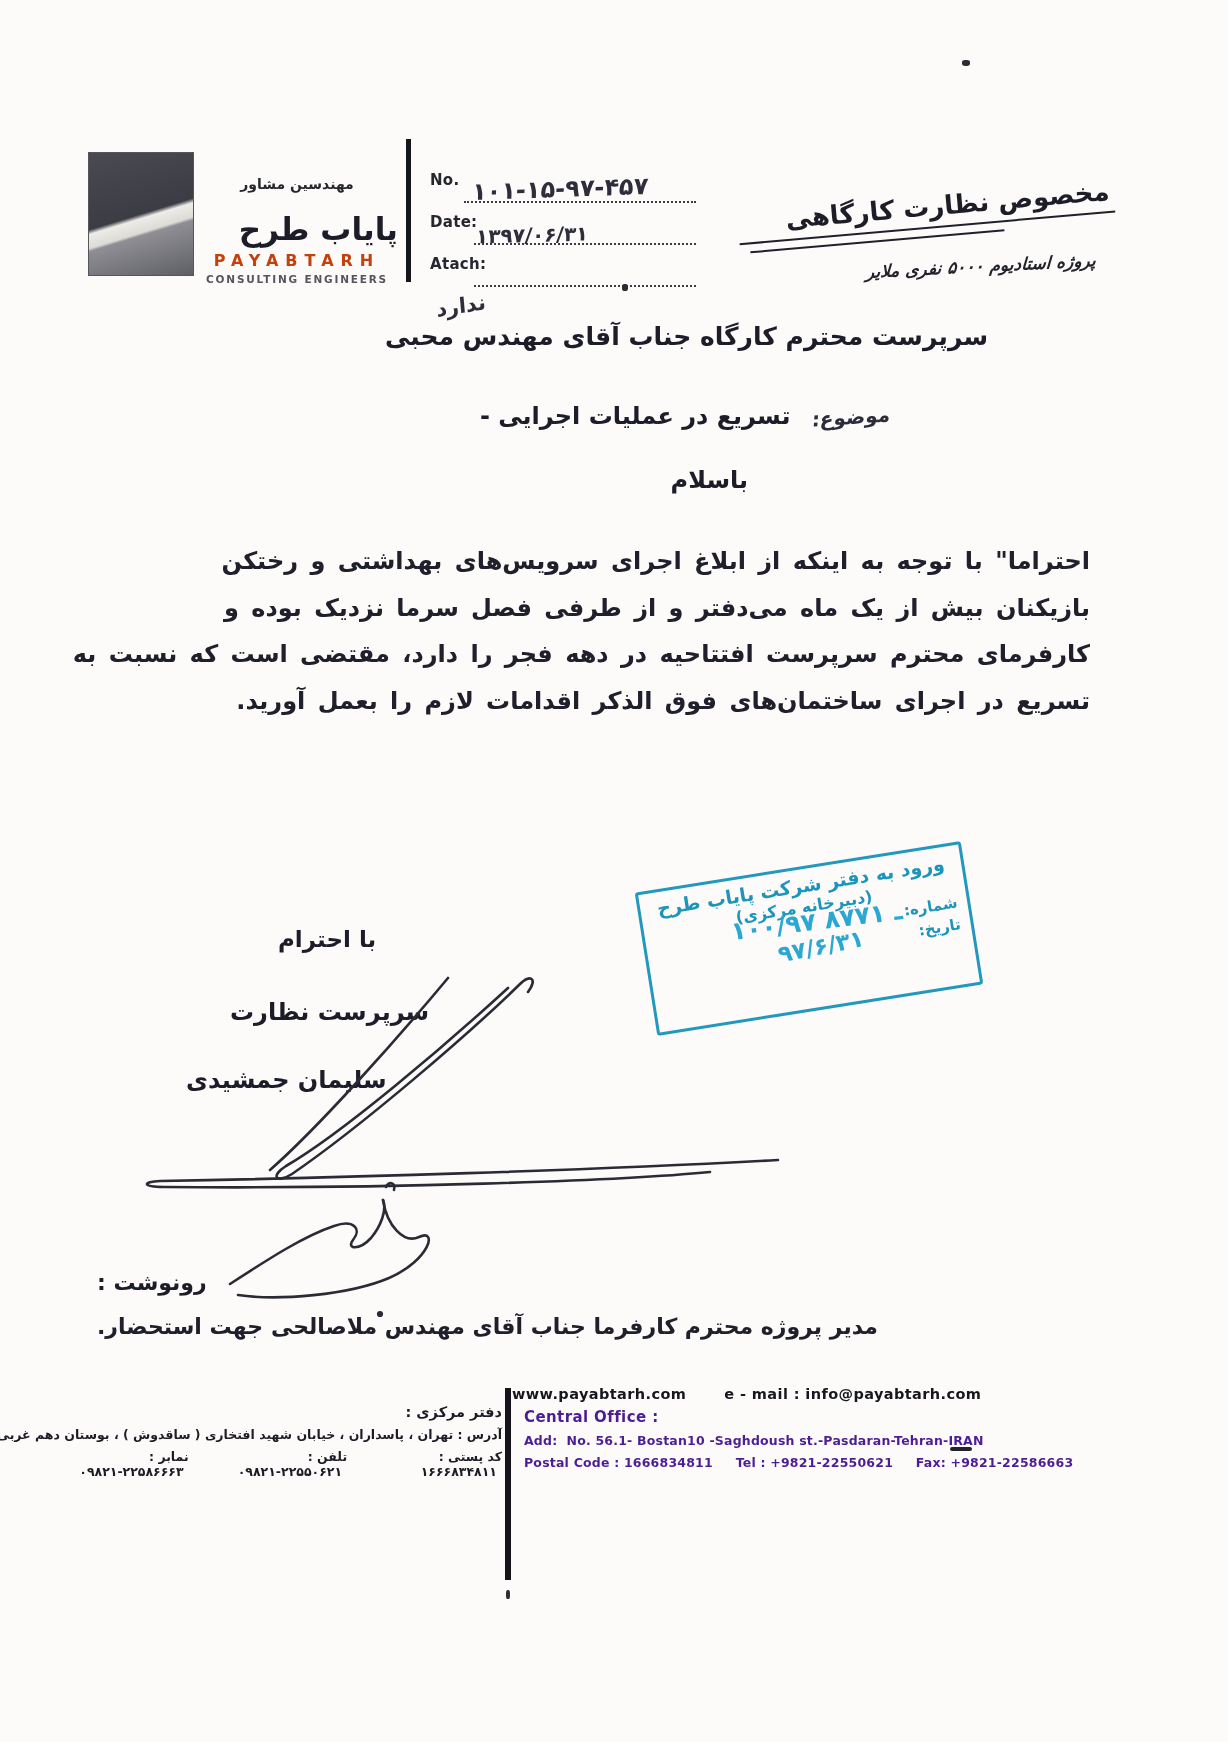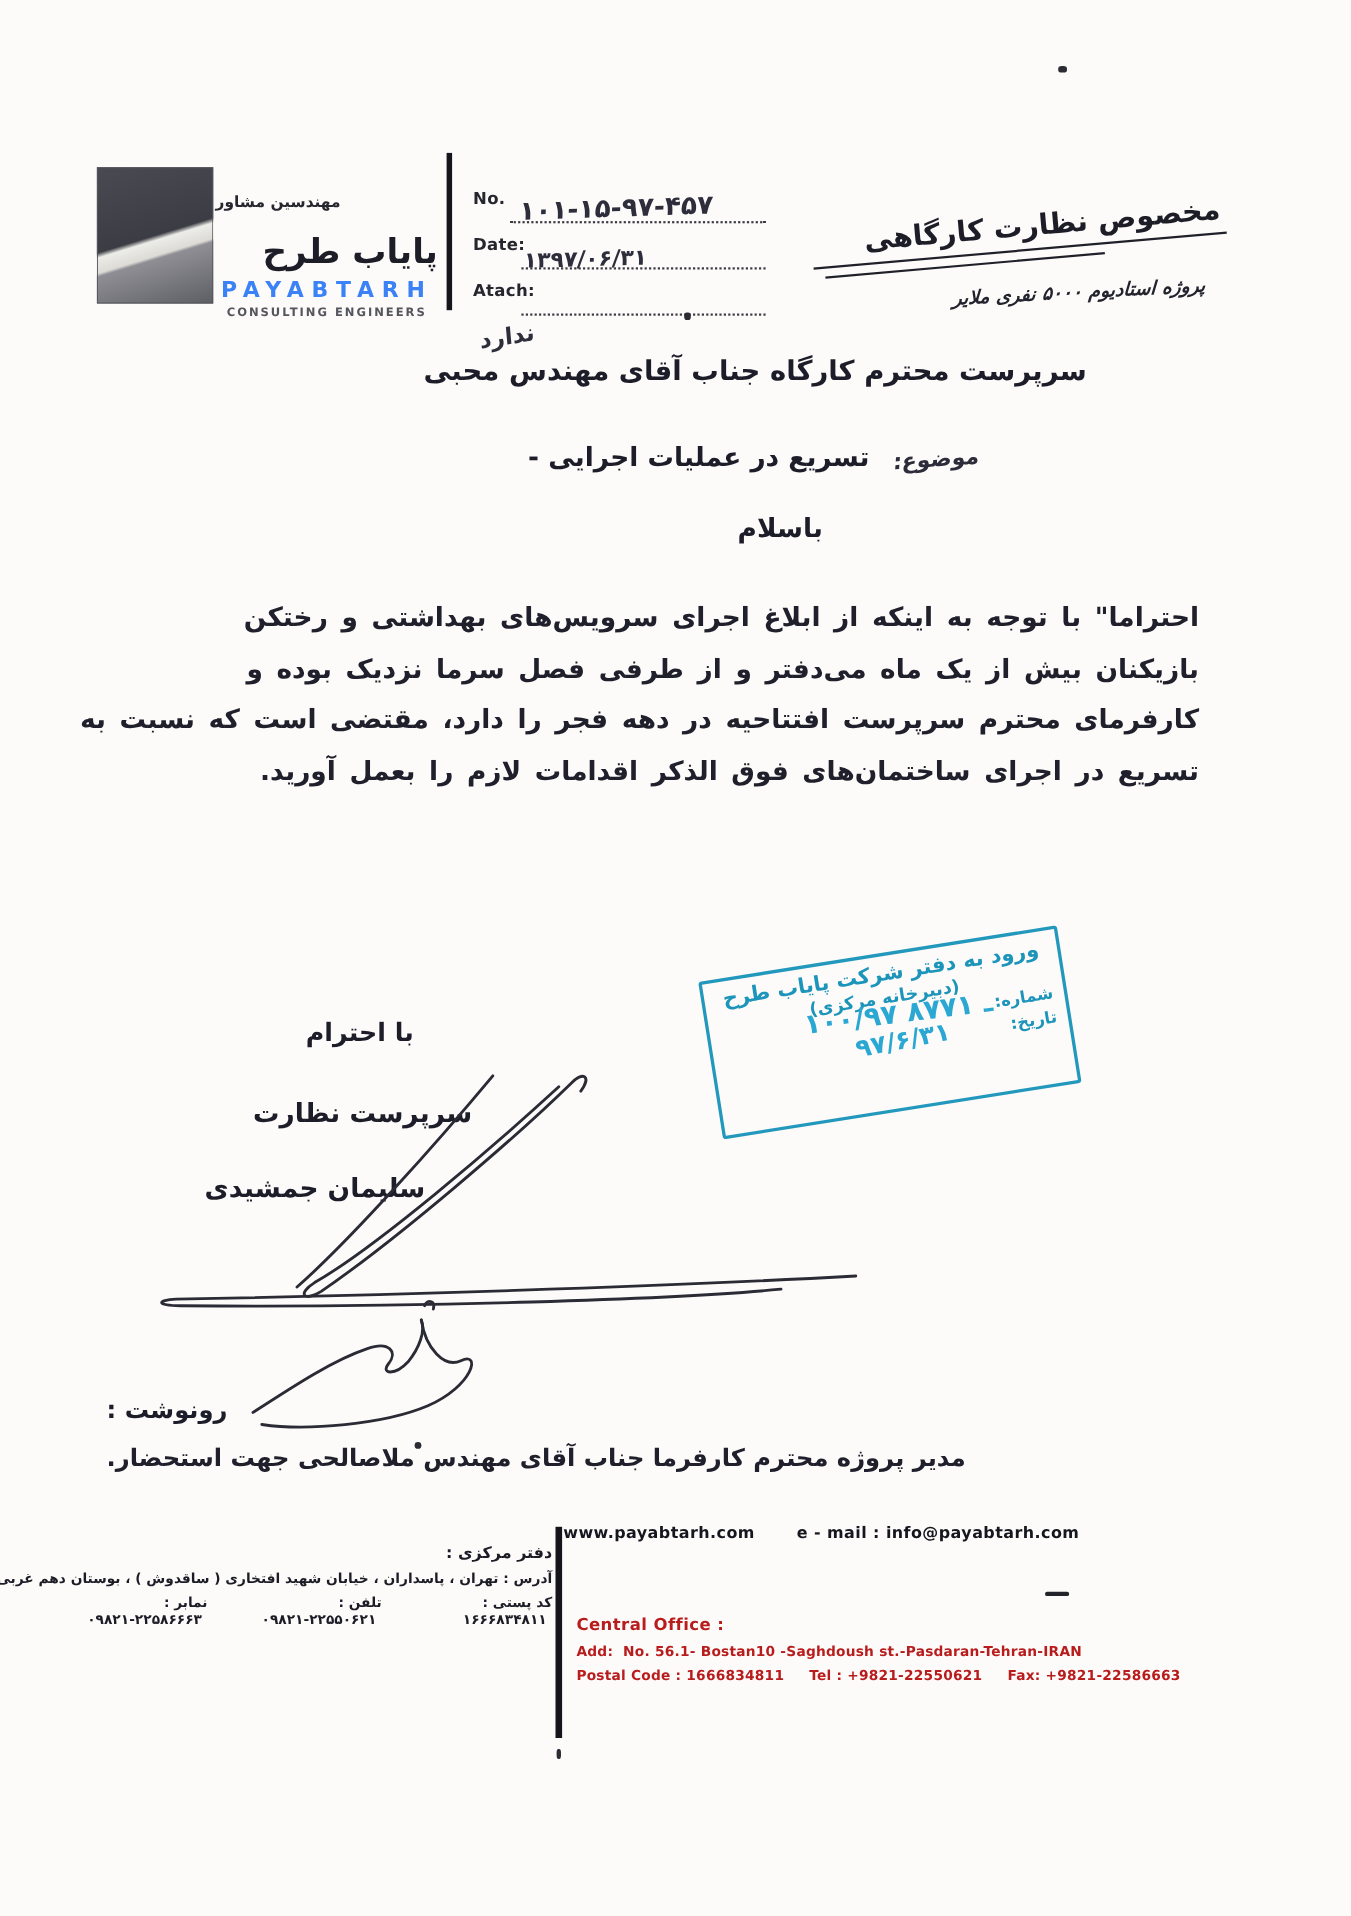--- a/index.html
+++ b/index.html
@@ -9,23 +9,23 @@
     font-family:"DejaVu Sans","Liberation Sans",sans-serif;
     color:#20202c;
   }
   
   .logo{
     position:absolute;left:88px;top:152px;width:106px;height:124px;
     background:linear-gradient(163deg,#4a4a52 0%,#3c3c44 50%,#ececE8 53%,#dddbd6 62%,#8e8e94 64%,#5d5d64 100%);
     box-shadow:0 0 0 1px #55555c inset;
   }
   .brand{position:absolute;left:196px;top:176px;width:202px;}
-  .brand-fa-small{direction:rtl;text-align:left;font-size:14px;font-weight:700;letter-spacing:0;color:#26262f;}
+  .brand-fa-small{direction:rtl;text-align:center;font-size:14px;font-weight:700;letter-spacing:0;color:#26262f;}
   .brand-fa-large{direction:rtl;text-align:right;font-size:31px;font-weight:700;line-height:36px;margin-top:19px;color:#1d1d28;}
-  .brand-en{font-size:20px;font-weight:700;letter-spacing:7px;text-align:center;margin-top:4px;color:#3b82f6;}
+  .brand-en{font-size:16px;font-weight:700;letter-spacing:7px;text-align:center;margin-top:4px;color:#c2410c;}
   .brand-en-sub{font-size:10.5px;font-weight:700;letter-spacing:1.8px;text-align:center;margin-top:3px;color:#55555e;}
   .hdr-divider{position:absolute;left:406px;top:139px;width:5px;height:143px;background:#15151c;}
   .fields{position:absolute;left:430px;top:170px;width:272px;}
   .frow{position:relative;height:42px;}
   .frow .lbl{font-size:15px;font-weight:700;color:#26262f;letter-spacing:.3px;}
   .frow .dots{position:absolute;left:34px;right:6px;bottom:9px;border-bottom:2.4px dotted #3b3b44;}
   .frow .dots.short{left:44px;}
   .hand{font-weight:600;color:#2d2d3b;}
   .no-val{position:absolute;left:42px;bottom:9px;font-size:24px;direction:ltr;transform:rotate(-2deg) skewX(-5deg);letter-spacing:1px;white-space:nowrap;}
   .date-val{position:absolute;left:46px;bottom:7px;font-size:20px;direction:ltr;transform:rotate(-1.5deg) skewX(-5deg);letter-spacing:1px;white-space:nowrap;}
@@ -59,21 +59,21 @@
   .stamp-num{transform:rotate(2deg);margin-right:2px;margin-top:-6px;}
   .stamp-date{transform:rotate(-2deg);margin-right:56px;font-size:23px;}
   
   .cc{position:absolute;right:350px;top:1270px;direction:rtl;text-align:left;}
   .cc-label{font-size:22px;font-weight:700;margin-bottom:12px;color:#1d1d2a;}
   .cc-item{font-size:22px;font-weight:700;line-height:40px;white-space:nowrap;color:#20202c;}
   
   .webline{position:absolute;left:512px;top:1386px;font-size:14.5px;font-weight:700;letter-spacing:.4px;white-space:nowrap;color:#16161f;}
   .webline .gap{display:inline-block;width:38px;}
   .footer-bar{position:absolute;left:505px;top:1388px;width:6px;height:192px;background:#14141a;}
-  .footer-en{position:absolute;left:524px;top:1468px;width:580px;color:#b91c1c;}
+  .footer-en{position:absolute;left:524px;top:1408px;width:580px;color:#4c1d95;}
   .fe-title{font-size:15px;font-weight:700;letter-spacing:.4px;}
   .fe-line{font-size:12.5px;font-weight:700;margin-top:7px;white-space:pre;letter-spacing:.2px;}
   .footer-fa{position:absolute;left:56px;top:1404px;width:446px;direction:rtl;color:#1c1c26;}
   .ff-title{font-size:14.5px;font-weight:700;text-align:right;}
   .ff-line{font-size:12.5px;font-weight:700;margin-top:7px;text-align:right;white-space:nowrap;}
   .ff-contacts{display:flex;direction:rtl;gap:26px;margin-top:7px;font-size:12.5px;font-weight:700;}
   .ff-contacts .val{direction:ltr;unicode-bidi:isolate;margin-right:5px;}
   
   .speck{position:absolute;background:#2c2c34;border-radius:40%;}
   .dash-art{position:absolute;left:950px;top:1447px;width:22px;height:4px;background:#23232b;border-radius:2px;}

